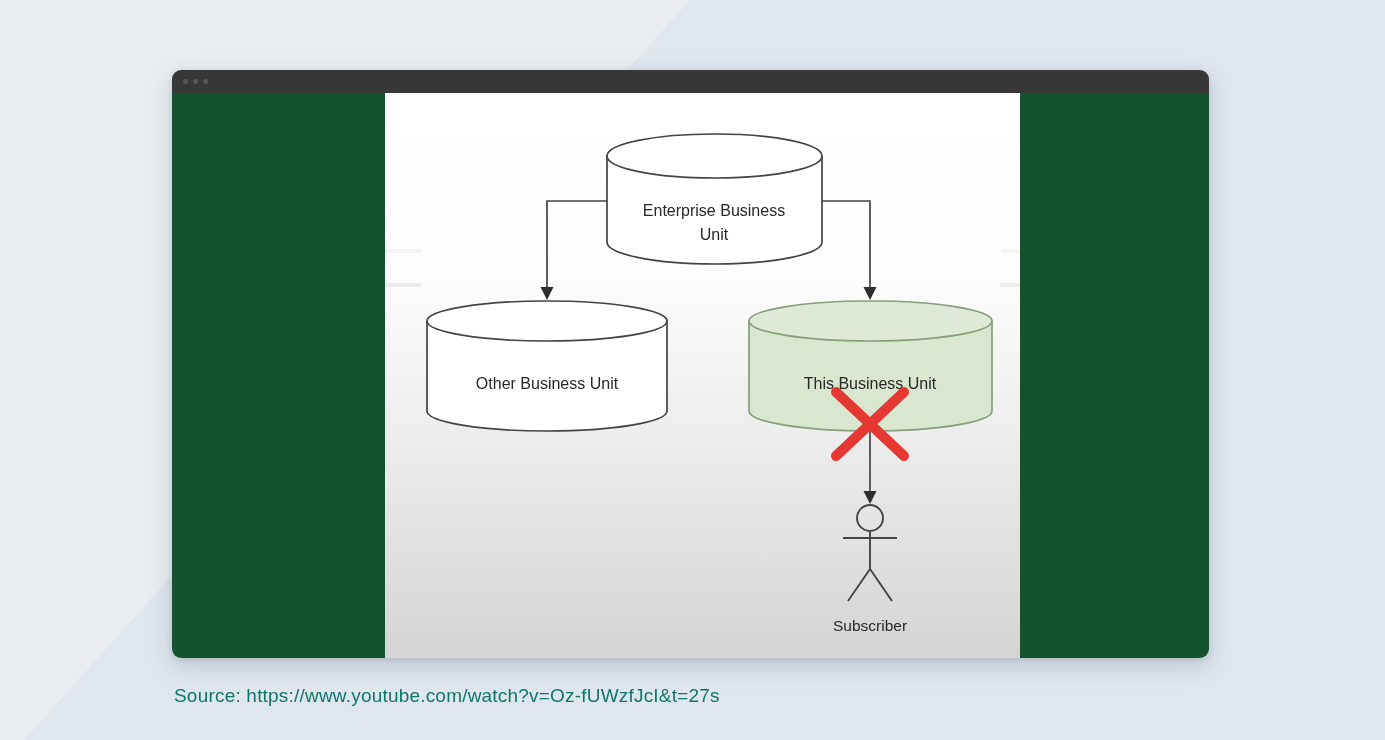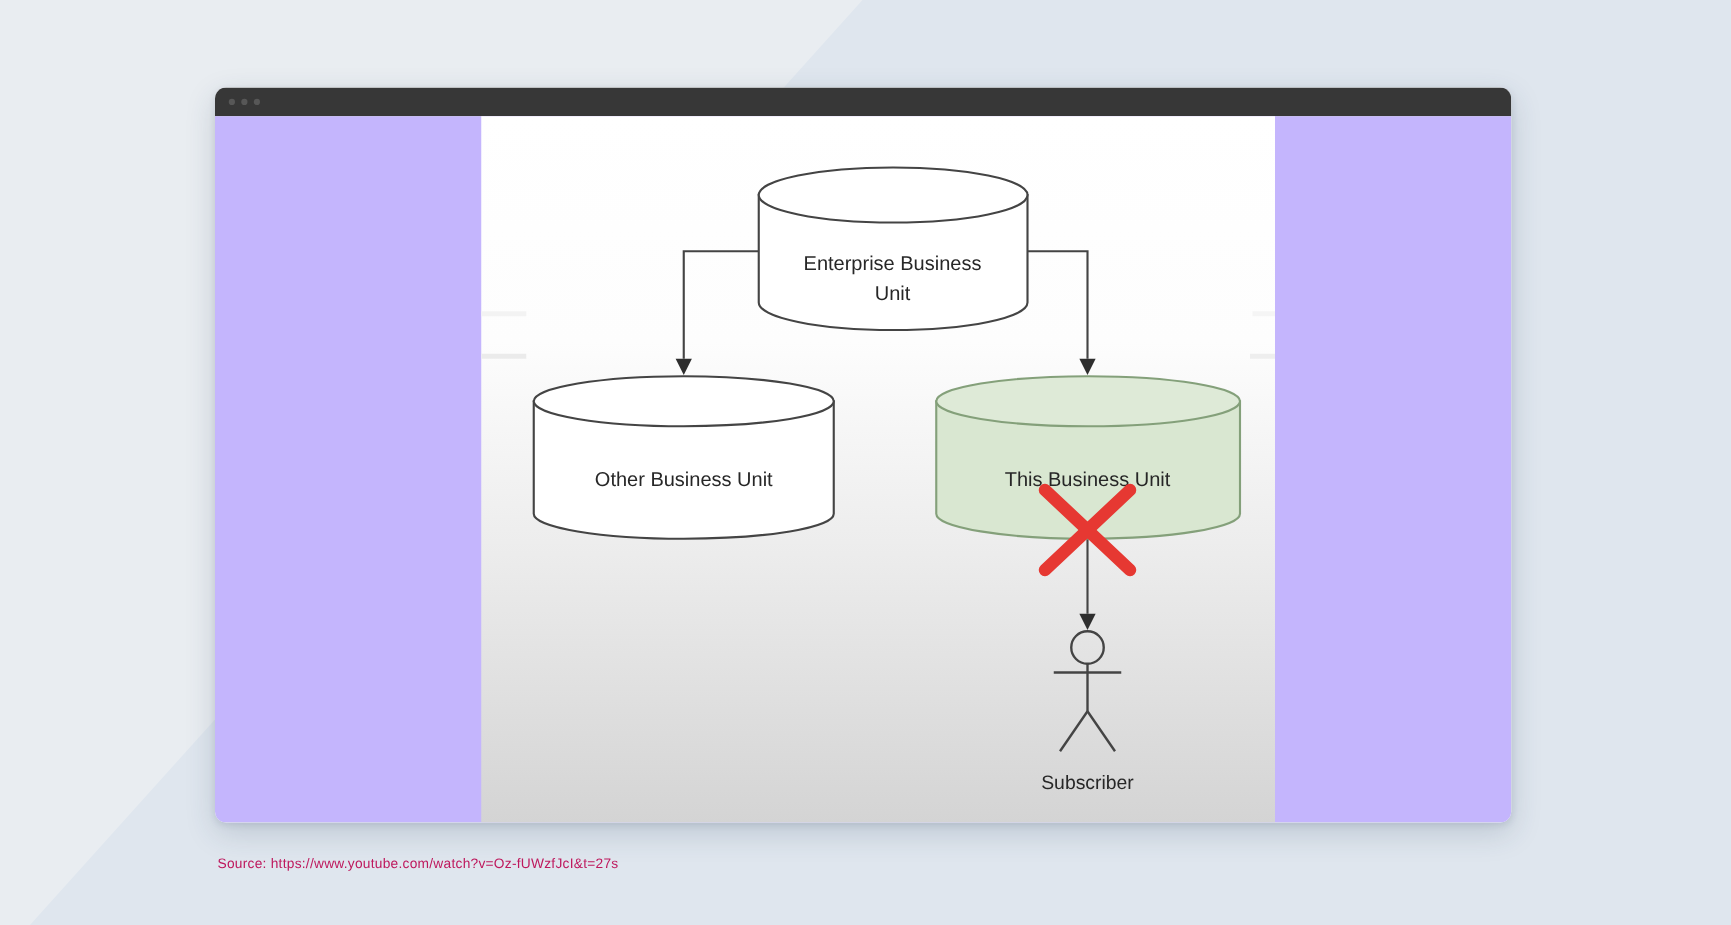--- a/index.html
+++ b/index.html
@@ -34,41 +34,41 @@
   }
   .dots { display: flex; gap: 5px; }
   .dot {
     width: 5px; height: 5px;
     border-radius: 50%;
     background: #575757;
   }
   .win-content {
     position: relative;
     width: 100%; height: 565px;
-    background: #c4b5fd;
+    background: #14532d;
   }
   .video-frame {
     position: absolute;
     left: 213px; top: 0;
     width: 635px; height: 565px;
     background: linear-gradient(180deg, #ffffff 0%, #fdfdfd 32%, #ececec 62%, #d4d4d4 100%);
   }
   .video-frame svg { display: block; }
   .diagram-label {
     fill: #272727;
     font-family: "Liberation Sans", "DejaVu Sans", sans-serif;
     font-size: 16px;
   }
   .subscriber-label { font-size: 15.5px; }
   .caption {
     position: absolute;
     left: 174px; top: 685px;
-    font-size: 11px;
+    font-size: 19px;
     letter-spacing: 0.2px;
-    color: #be185d;
+    color: #0f766e;
   }
 </style>
 </head>
 <body>
 
 <div class="bg-diagonal"></div>
 
 <div class="window">
   <div class="titlebar">
     <div class="dots">

